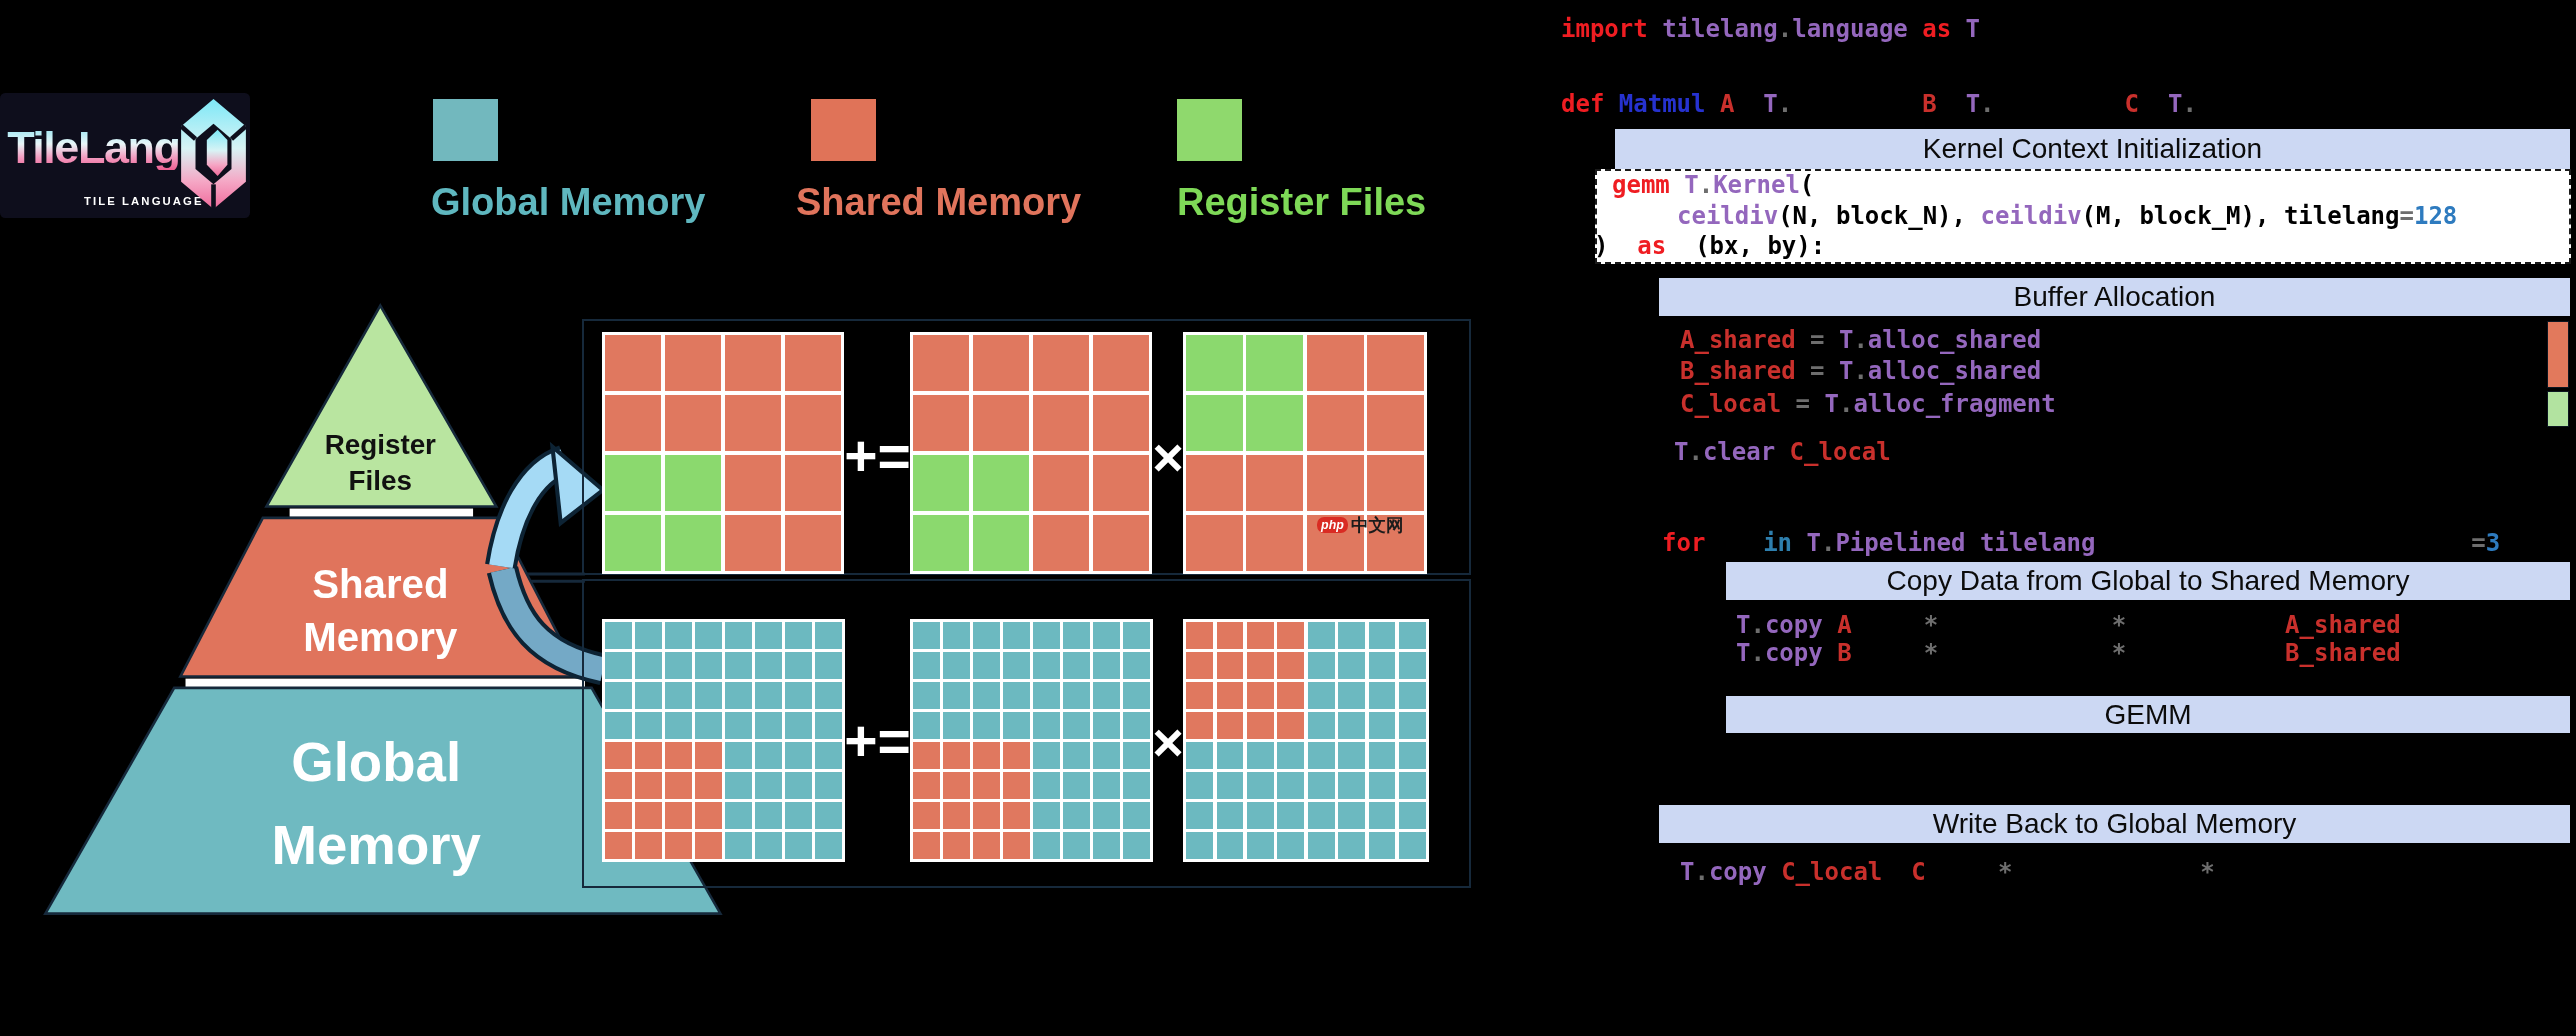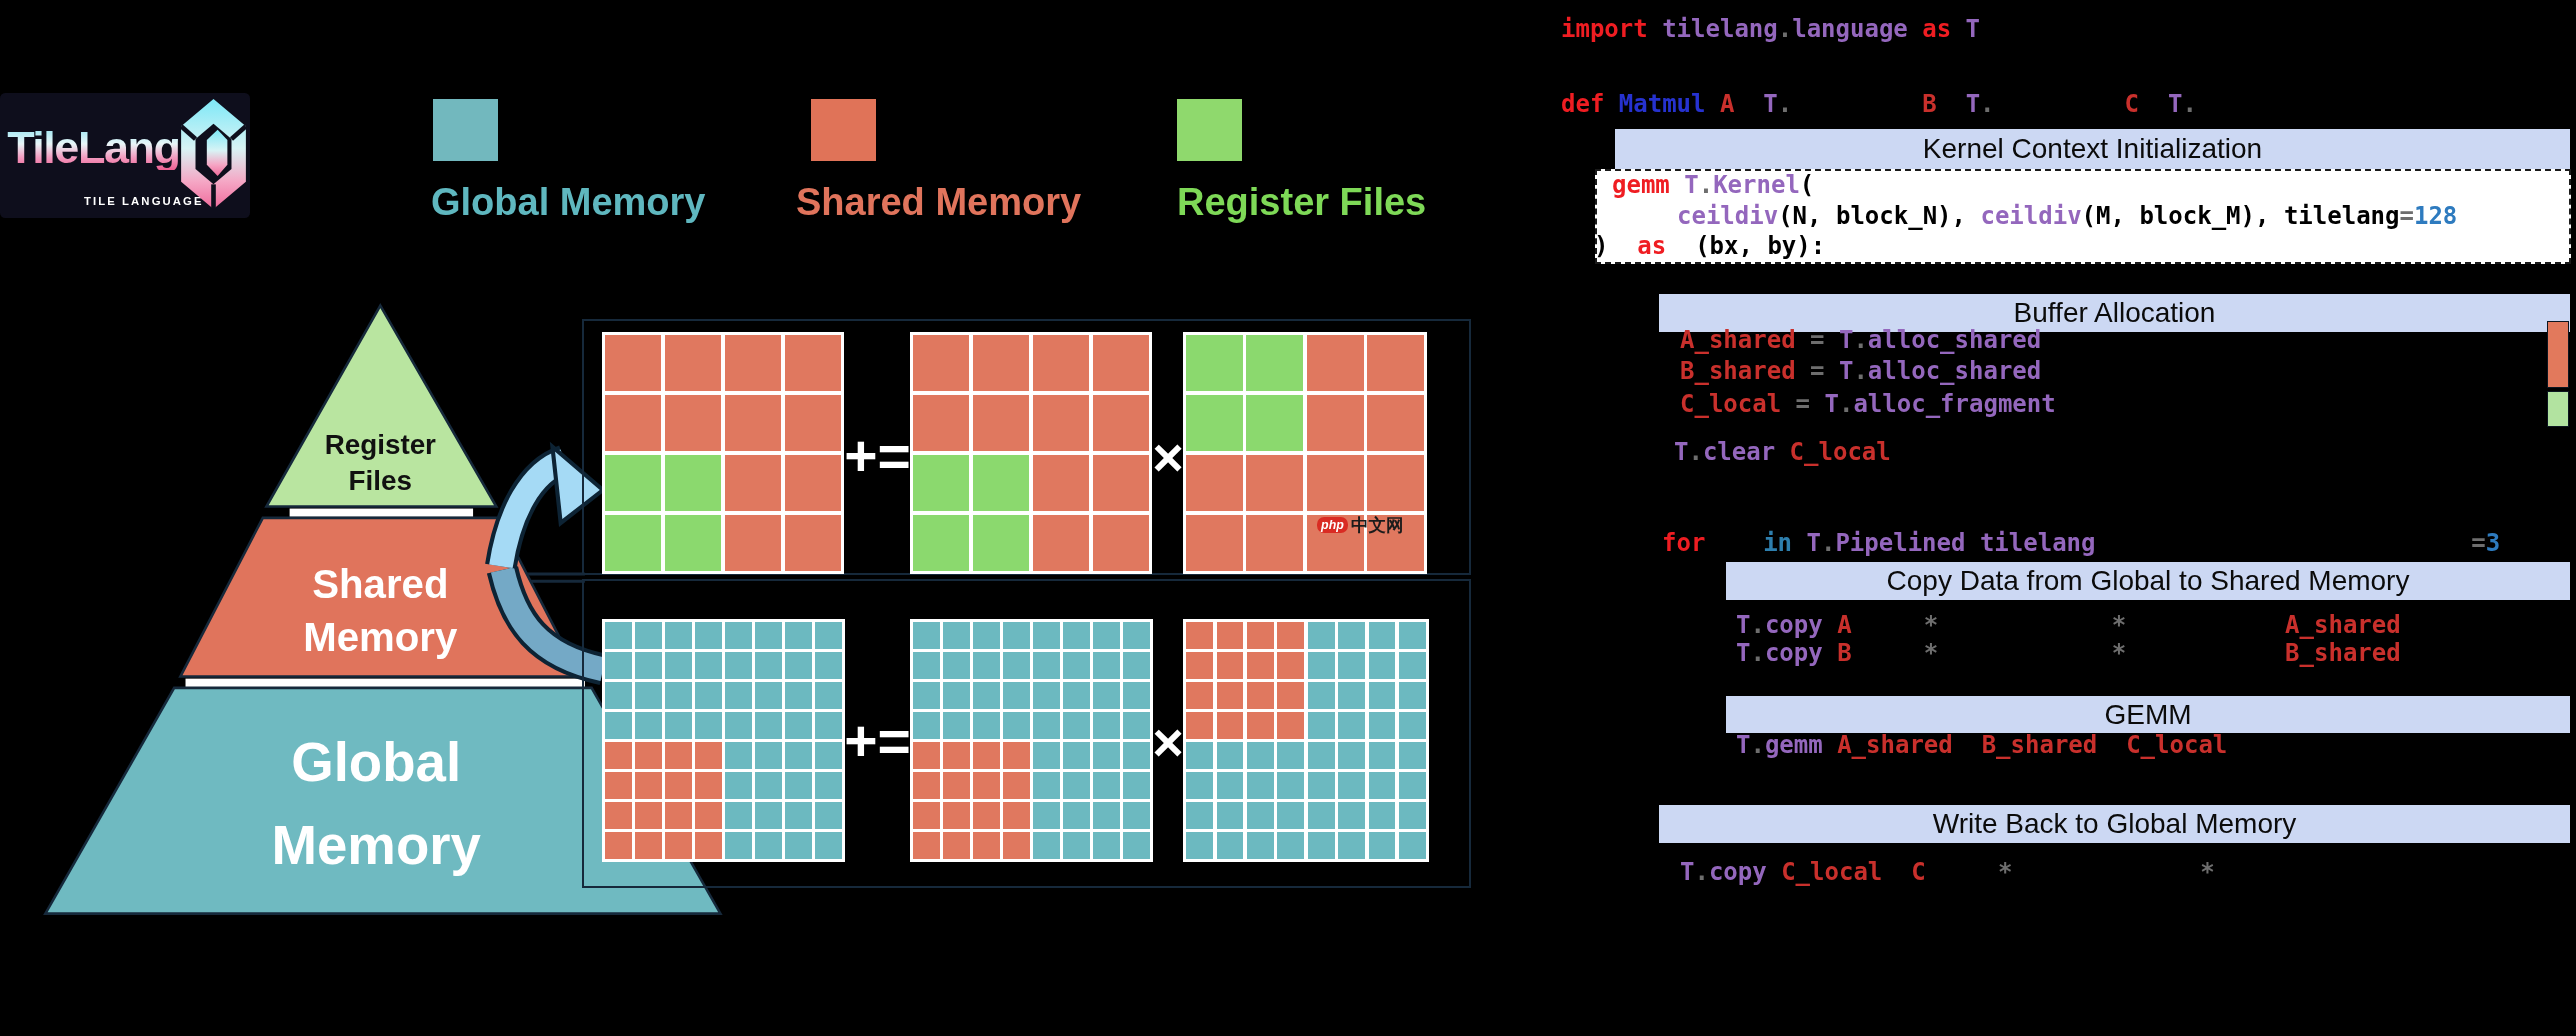--- a/index.html
+++ b/index.html
@@ -382,40 +382,39 @@
   <div class="abs cl" style="left:1561px;top:15.5px;"><span class="tok-kw">import </span><span class="tok-pu">tilelang</span><span class="tok-gy">.</span><span class="tok-pu">language</span><span class="tok-kw"> as </span><span class="tok-pu">T</span></div>
   <div class="abs cl" style="left:1561px;top:91px;"><span class="tok-kw">def </span><span class="tok-fn">Matmul </span><span class="tok-id">A  </span><span class="tok-pu">T</span><span class="tok-gy">.</span><span class="tok-bk">         </span><span class="tok-id">B  </span><span class="tok-pu">T</span><span class="tok-gy">.</span><span class="tok-bk">         </span><span class="tok-id">C  </span><span class="tok-pu">T</span><span class="tok-gy">.</span></div>
 
   <div class="abs hdr" style="left:1615px;top:129px;width:955px;height:40px;">Kernel Context Initialization</div>
 
   <div class="abs codebox" style="left:1595px;top:169px;width:976px;height:95px;"></div>
   <div class="abs cl" style="left:1612px;top:172px;"><span class="tok-kw">gemm </span><span class="tok-pu">T</span><span class="tok-gy">.</span><span class="tok-pu">Kernel</span><span class="tok-bk">(</span></div>
   <div class="abs cl" style="left:1677px;top:203px;"><span class="tok-pu">ceildiv</span><span class="tok-bk">(N, block_N), </span><span class="tok-pu">ceildiv</span><span class="tok-bk">(M, block_M), tilelang</span><span class="tok-gy">=</span><span class="tok-nb">128</span></div>
   <div class="abs cl" style="left:1594px;top:233px;"><span class="tok-bk">)  </span><span class="tok-kw">as</span><span class="tok-bk">  (bx, by):</span></div>
 
-  <div class="abs hdr" style="left:1659px;top:294px;width:911px;height:38px;">Buffer Allocation</div>
+  <div class="abs hdr" style="left:1659px;top:278px;width:911px;height:38px;">Buffer Allocation</div>
 
   <div class="abs membar" style="left:2547px;top:321px;width:21.6px;height:67px;background:#e2795c;"></div>
   <div class="abs membar" style="left:2547px;top:391px;width:21.6px;height:36px;background:#b2e3a0;"></div>
 
   <div class="abs cl" style="left:1680px;top:327px;"><span class="tok-id">A_shared</span><span class="tok-gy"> = </span><span class="tok-pu">T</span><span class="tok-gy">.</span><span class="tok-pu">alloc_shared</span></div>
   <div class="abs cl" style="left:1680px;top:358px;"><span class="tok-id">B_shared</span><span class="tok-gy"> = </span><span class="tok-pu">T</span><span class="tok-gy">.</span><span class="tok-pu">alloc_shared</span></div>
   <div class="abs cl" style="left:1680px;top:391px;"><span class="tok-id">C_local</span><span class="tok-gy"> = </span><span class="tok-pu">T</span><span class="tok-gy">.</span><span class="tok-pu">alloc_fragment</span></div>
   <div class="abs cl" style="left:1674px;top:439px;"><span class="tok-pu">T</span><span class="tok-gy">.</span><span class="tok-pu">clear </span><span class="tok-id">C_local</span></div>
 
 
   <div class="abs cl" style="left:1662px;top:530px;"><span class="tok-kw">for</span><span class="tok-bk">    </span><span class="tok-inb">in</span><span class="tok-bk"> </span><span class="tok-pu">T</span><span class="tok-gy">.</span><span class="tok-pu">Pipelined tilelang</span><span class="tok-bk">                          </span><span class="tok-gy">=</span><span class="tok-nb">3</span></div>
 
   <div class="abs hdr" style="left:1726px;top:562px;width:844px;height:38px;">Copy Data from Global to Shared Memory</div>
 
   <div class="abs cl" style="left:1736px;top:612px;"><span class="tok-pu">T</span><span class="tok-gy">.</span><span class="tok-pu">copy </span><span class="tok-id">A</span><span class="tok-gy">     *            *           </span><span class="tok-id">A_shared</span></div>
   <div class="abs cl" style="left:1736px;top:640px;"><span class="tok-pu">T</span><span class="tok-gy">.</span><span class="tok-pu">copy </span><span class="tok-id">B</span><span class="tok-gy">     *            *           </span><span class="tok-id">B_shared</span></div>
 
   <div class="abs hdr" style="left:1726px;top:696px;width:844px;height:37px;">GEMM</div>
 
-  <div class="abs cl" style="left:1736px;top:732px;"><span class="tok-pu">T</span><span class="tok-gy">.</span><span class="tok-pu">gemm </span><span class="tok-id">A_shared</span><span class="tok-bk">  </span><span class="tok-id">B_shared</span><span class="tok-bk">  </span><span class="tok-id">C_local</span></div>
 
   <div class="abs cl" style="left:1680px;top:859px;"><span class="tok-pu">T</span><span class="tok-gy">.</span><span class="tok-pu">copy </span><span class="tok-id">C_local</span><span class="tok-bk">  </span><span class="tok-id">C</span><span class="tok-gy">     *             *</span></div>
 
   <div class="abs hdr" style="left:1659px;top:805px;width:911px;height:38px;">Write Back to Global Memory</div>
 
 </div>
 
 
 </body></html>

